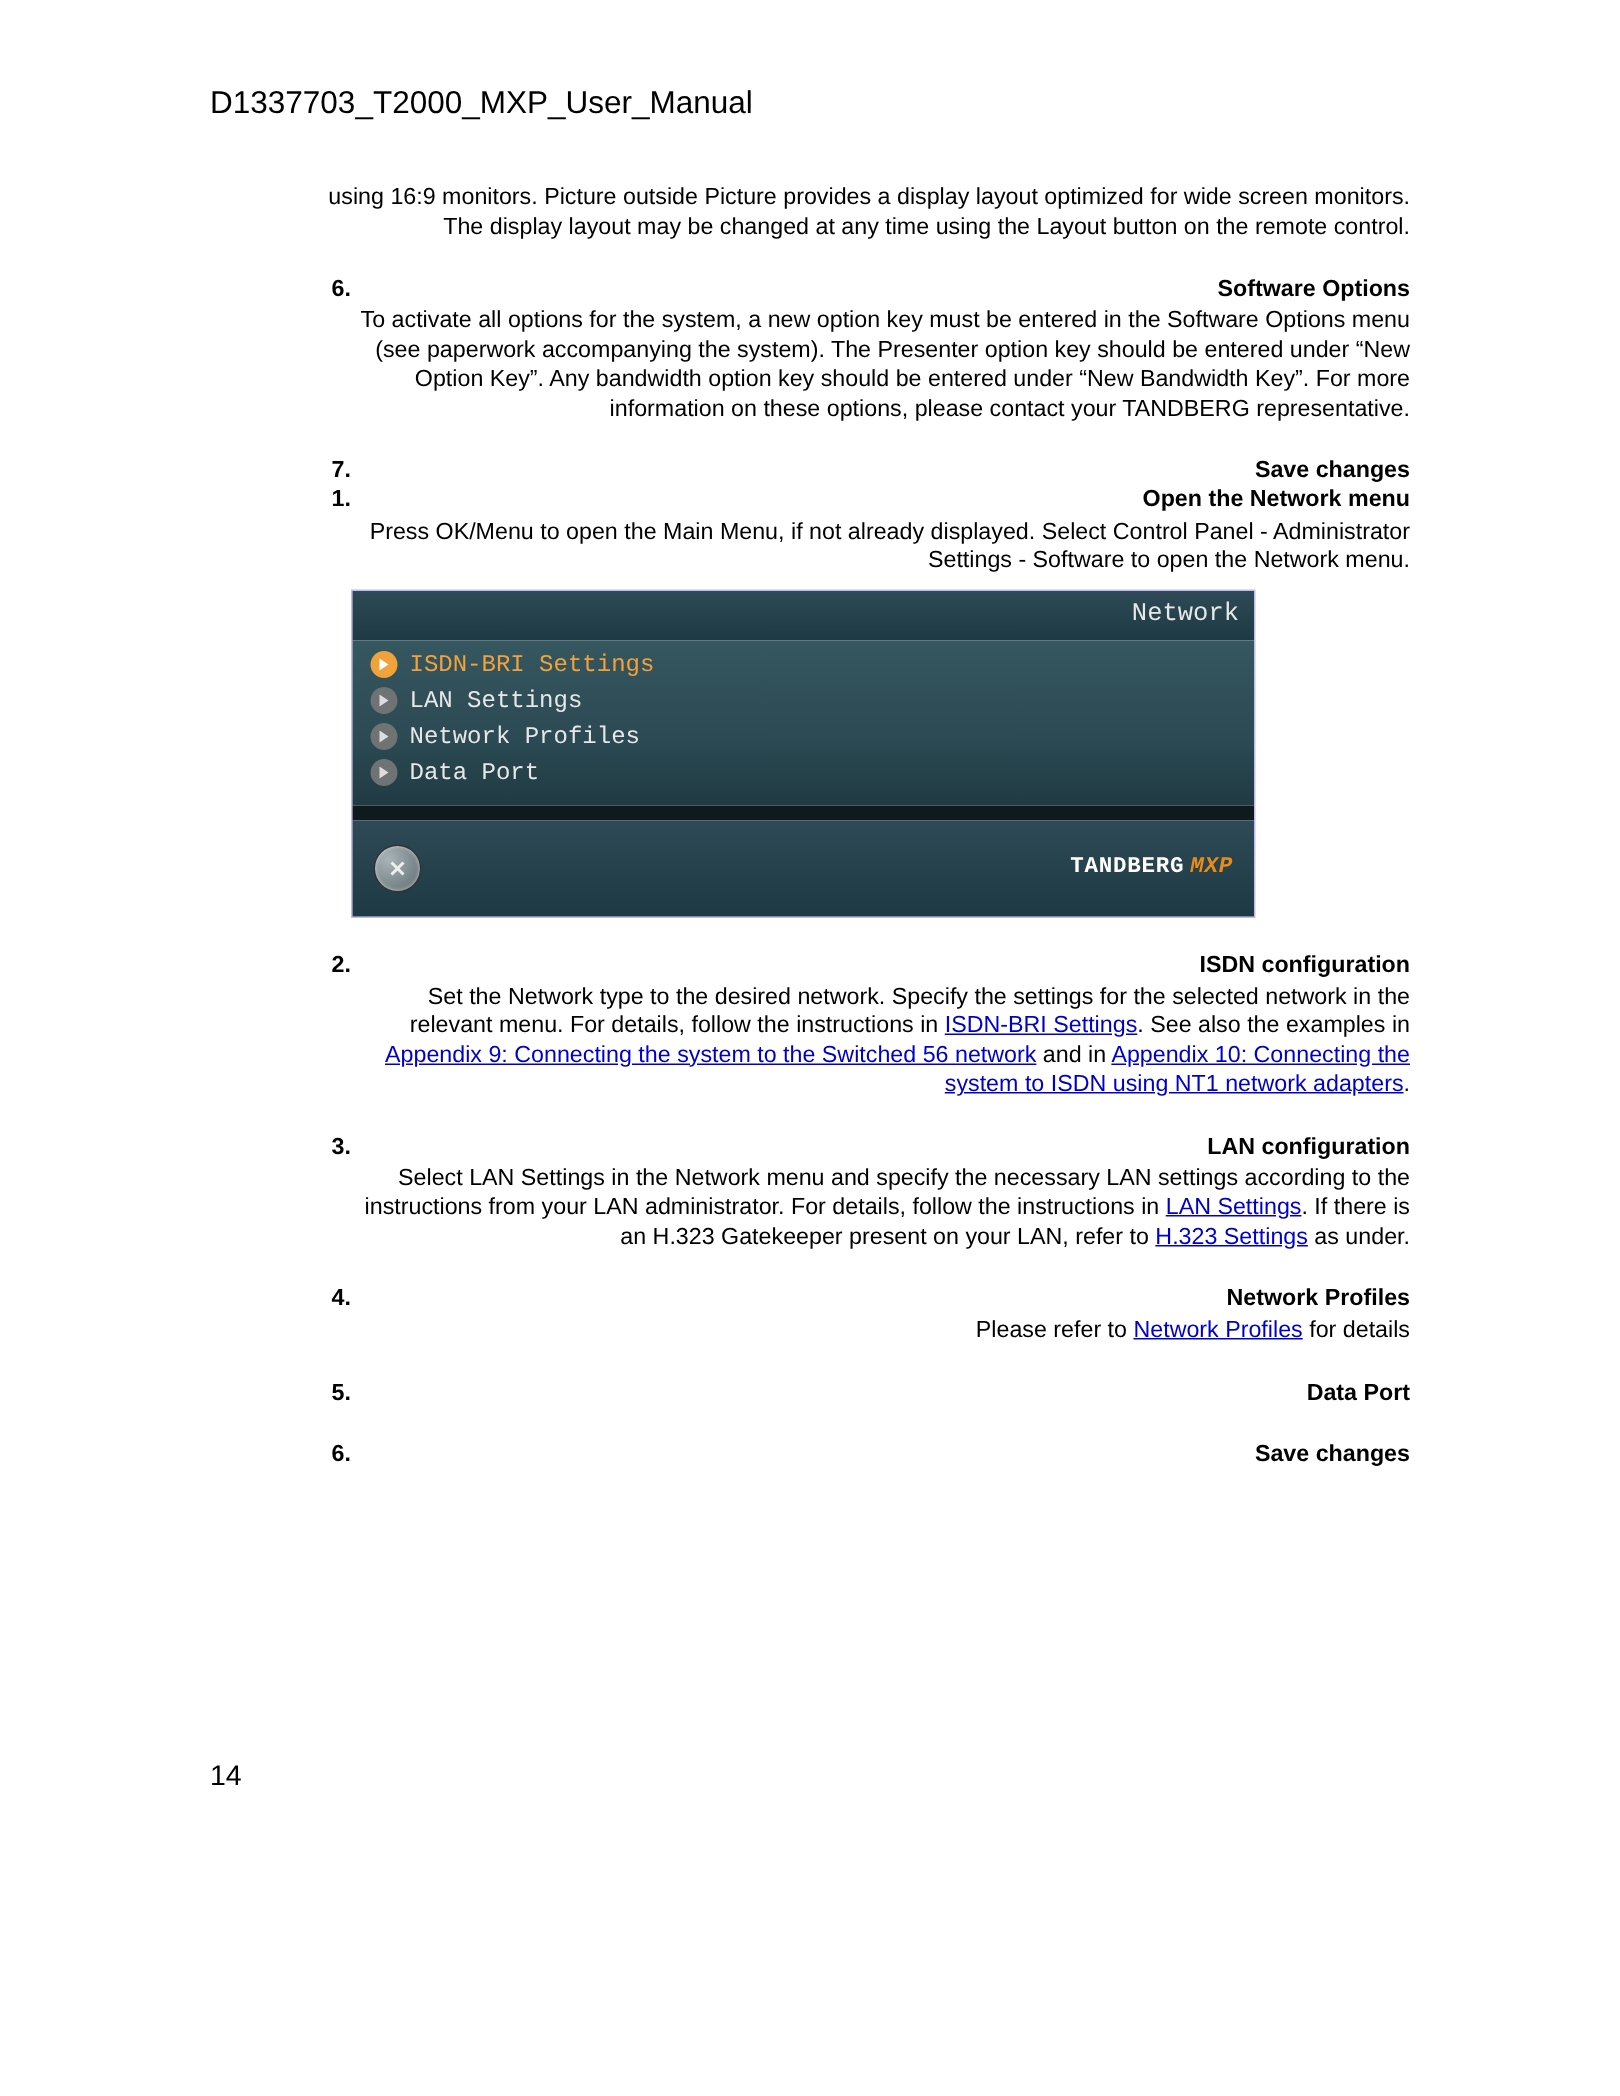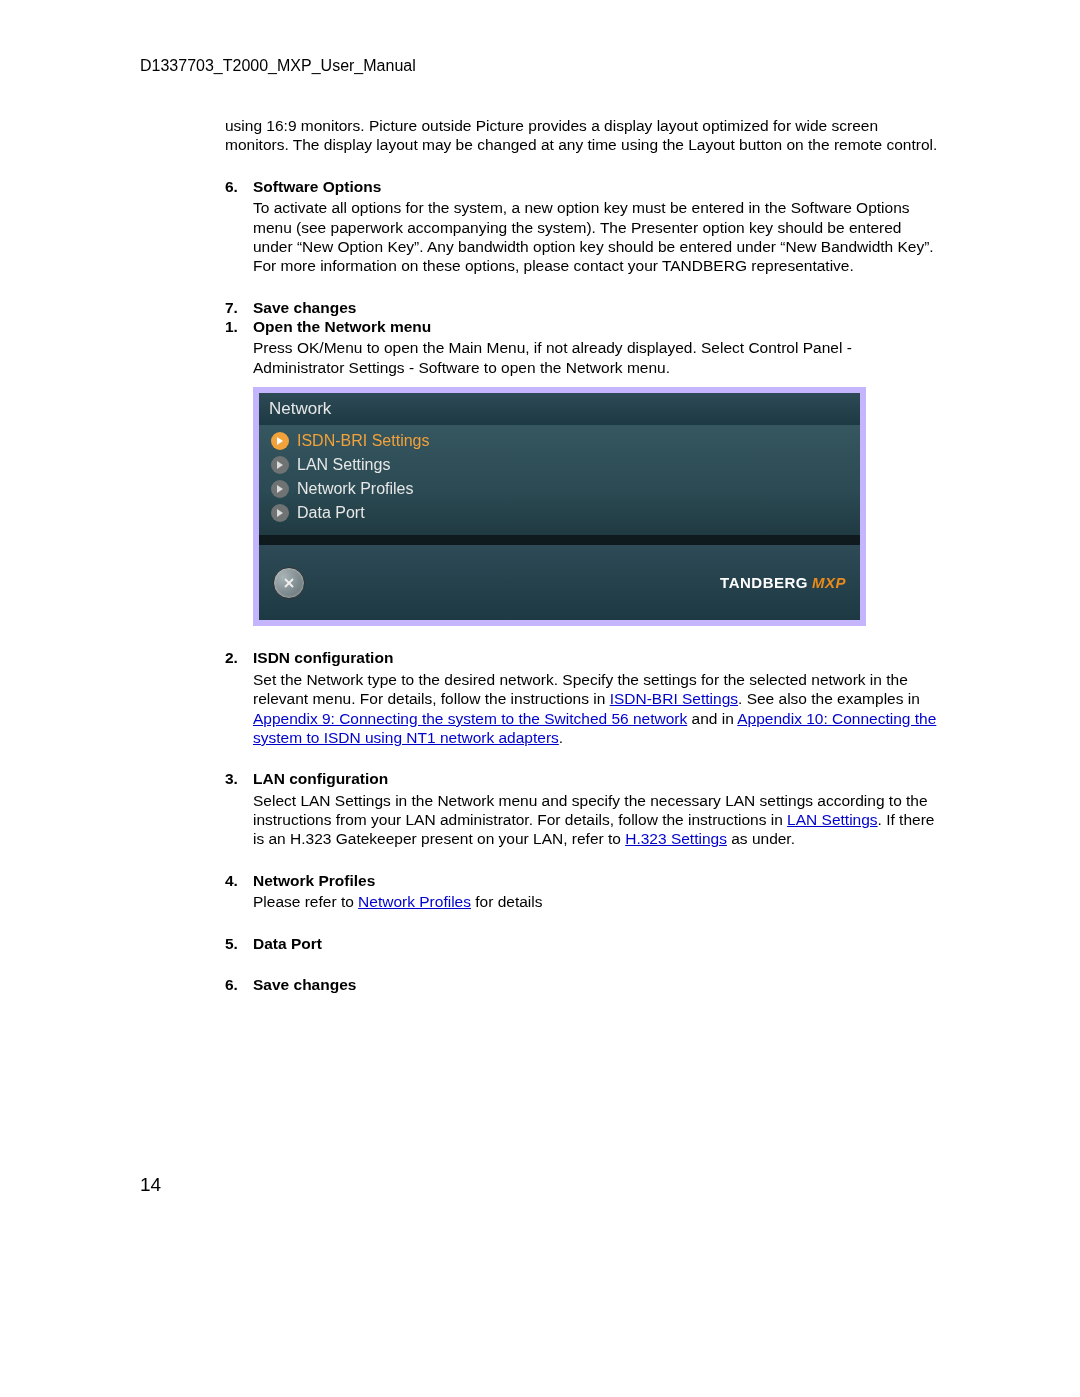--- a/index.html
+++ b/index.html
@@ -12,25 +12,26 @@
     line-height: 1.25;
   }
   .page {
     width: 1080px;
     height: 1397px;
     position: relative;
     box-sizing: border-box;
     padding: 56px 140px 0 140px;
   }
   .doc-header {
-    font-size: 16px;
+    font-size: 21px;
     margin-bottom: 40px;
   }
   .content {
-    margin-left: 85px;
+    margin-left: 66px;
+    text-align: right;
   }
   .list-row { display: flex; }
   .list-num {
     font-weight: bold;
     width: 28px;
     flex: 0 0 28px;
   }
   .list-body { flex: 1; }
   .heading-bold { font-weight: bold; }
   .section-title {
@@ -46,23 +47,23 @@
     position: absolute;
     left: 140px;
     bottom: 200px;
     font-size: 19px;
   }
 
   
   .net-menu {
     width: 601px;
     margin-top: 10px;
-    font-family: Liberation Sans, sans-serif;
+    font-family: Liberation Mono, monospace;
     color: #e7e7e7;
-    border: 6px solid #c4b5fd;
+    border: 1px solid #c4b5fd;
   }
   .net-title {
     background: linear-gradient(#2e4a56, #1d3943);
     padding: 5px 10px 6px 10px;
     font-size: 17px;
   }
   .net-items {
     background: linear-gradient(#365660, #2b4a53 60%, #203a42);
     padding: 4px 6px 10px 6px;
   }
@@ -81,21 +82,21 @@
     align-items: center;
     justify-content: center;
     margin-right: 8px;
     flex: 0 0 18px;
   }
   .arrow-icon.sel { background: #f2a23a; }
   .arrow-icon svg { width: 10px; height: 10px; }
   .net-sep { height: 10px; background: #0f1a1e; }
   .net-footer {
     background: linear-gradient(#2e4a56, #1d3943);
-    height: 75px;
+    height: 64px;
     display: flex;
     align-items: center;
     justify-content: space-between;
     padding: 0 14px;
     gap: 36px;
   }
   .close-btn {
     width: 30px; height: 30px;
     border-radius: 50%;
     background: radial-gradient(circle at 30% 30%, #a9b4b7, #5c6a6e);

